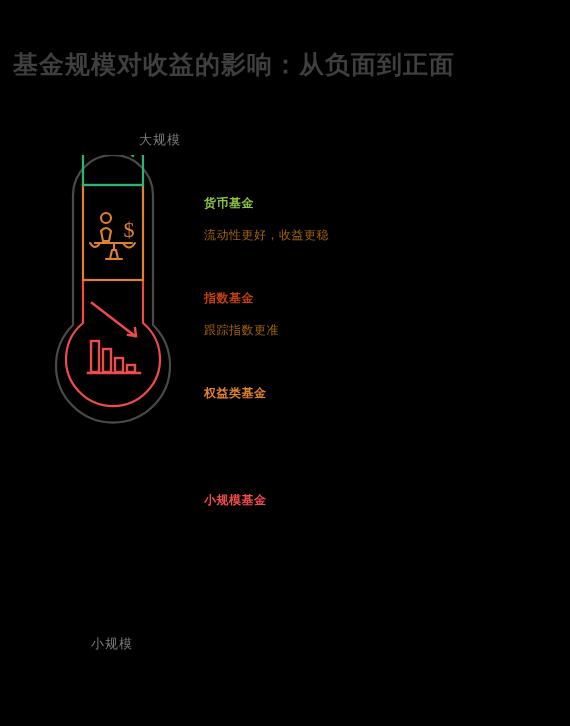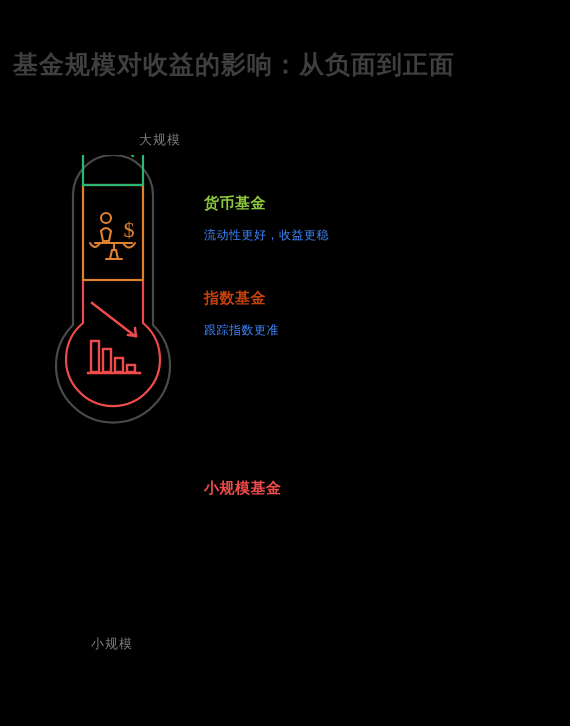--- a/index.html
+++ b/index.html
@@ -62,33 +62,33 @@
     width: 330px;
   }
   .legend-row {
     position: absolute;
     left: 0;
     width: 330px;
   }
   .legend-row.r0 { top: 0px; }
   .legend-row.r1 { top: 95px; }
   .legend-row.r2 { top: 190px; }
-  .legend-row.r3 { top: 285px; }
+  .legend-row.r3 { top: 297px; }
 
   .legend-title {
-    font-size: 15px;
+    font-size: 12px;
     font-weight: bold;
     letter-spacing: 0.5px;
     line-height: 22px;
     white-space: nowrap;
   }
   .legend-desc {
     margin-top: 13px;
     font-size: 12px;
-    color: #3b82f6;
+    color: #a16207;
     letter-spacing: 0.5px;
     line-height: 16px;
     white-space: nowrap;
   }
 </style>
 </head>
 <body>
 
 <div id="infographic">
 
@@ -179,20 +179,21 @@
       <div class="legend-title" style="color:#8cc63f">货币基金</div>
       <div class="legend-desc">流动性更好，收益更稳</div>
     </div>
 
     <div class="legend-row r1">
       <div class="legend-title" style="color:#c2410c">指数基金</div>
       <div class="legend-desc">跟踪指数更准</div>
     </div>
 
     <div class="legend-row r2">
+      <div class="legend-title" style="color:#e08130">权益类基金</div>
     </div>
 
     <div class="legend-row r3">
       <div class="legend-title" style="color:#ef4b4b">小规模基金</div>
     </div>
 
   </div>
 </div>
 
 </body></html>

